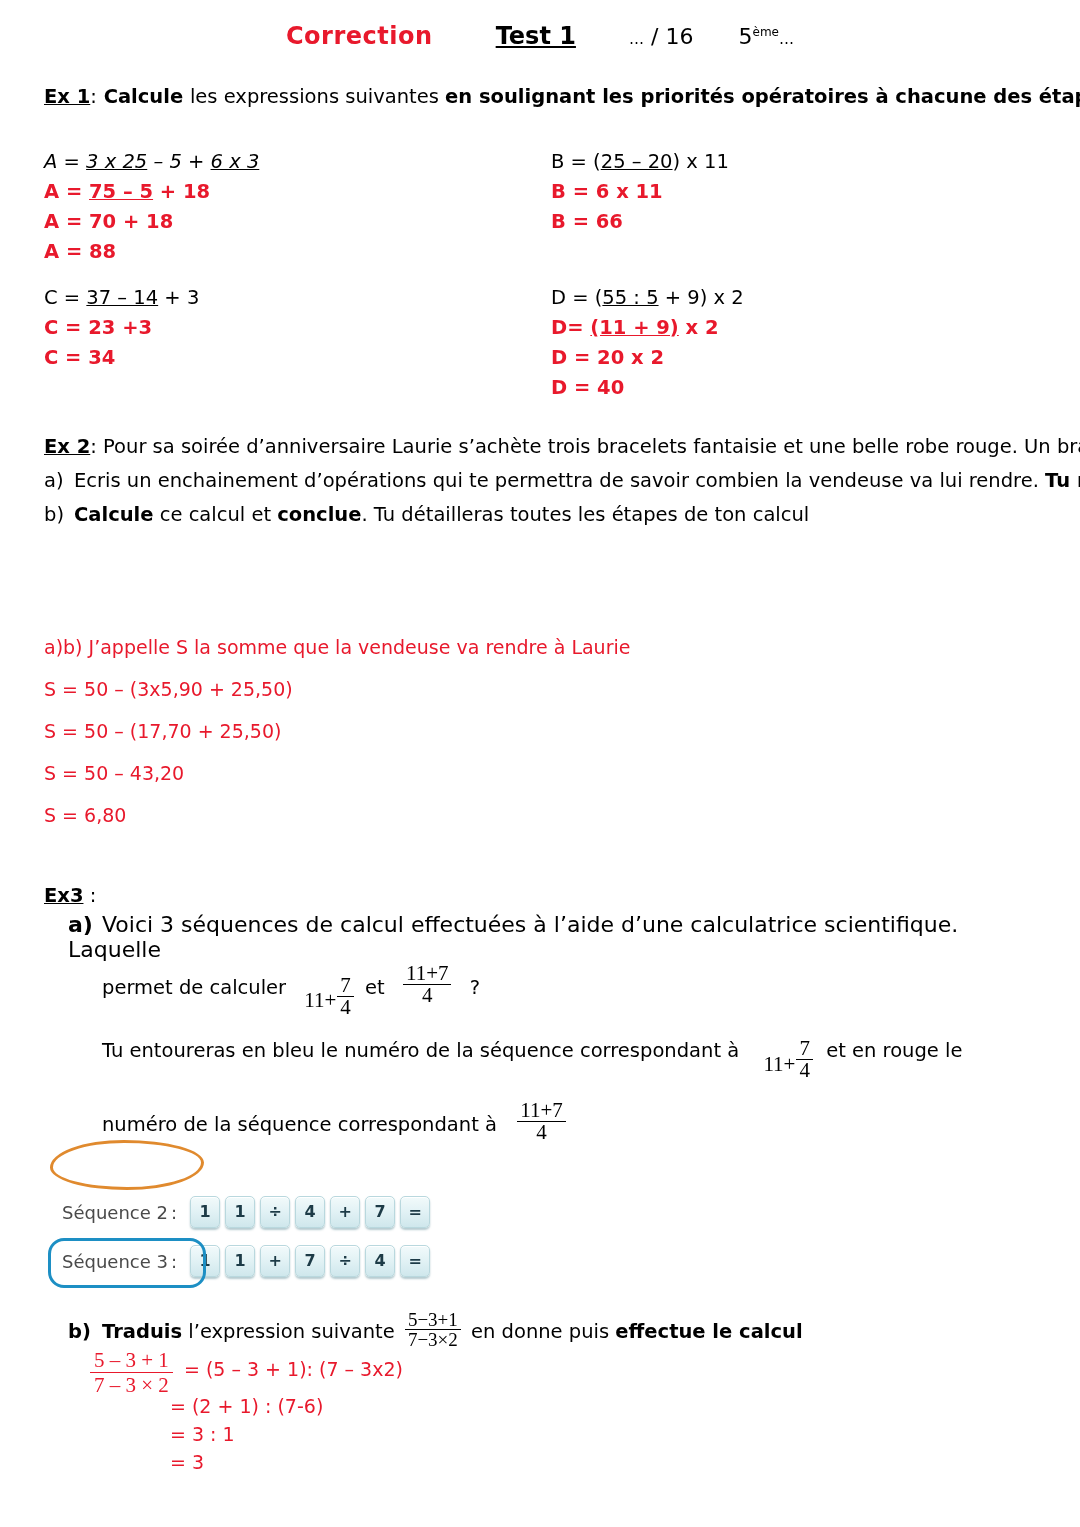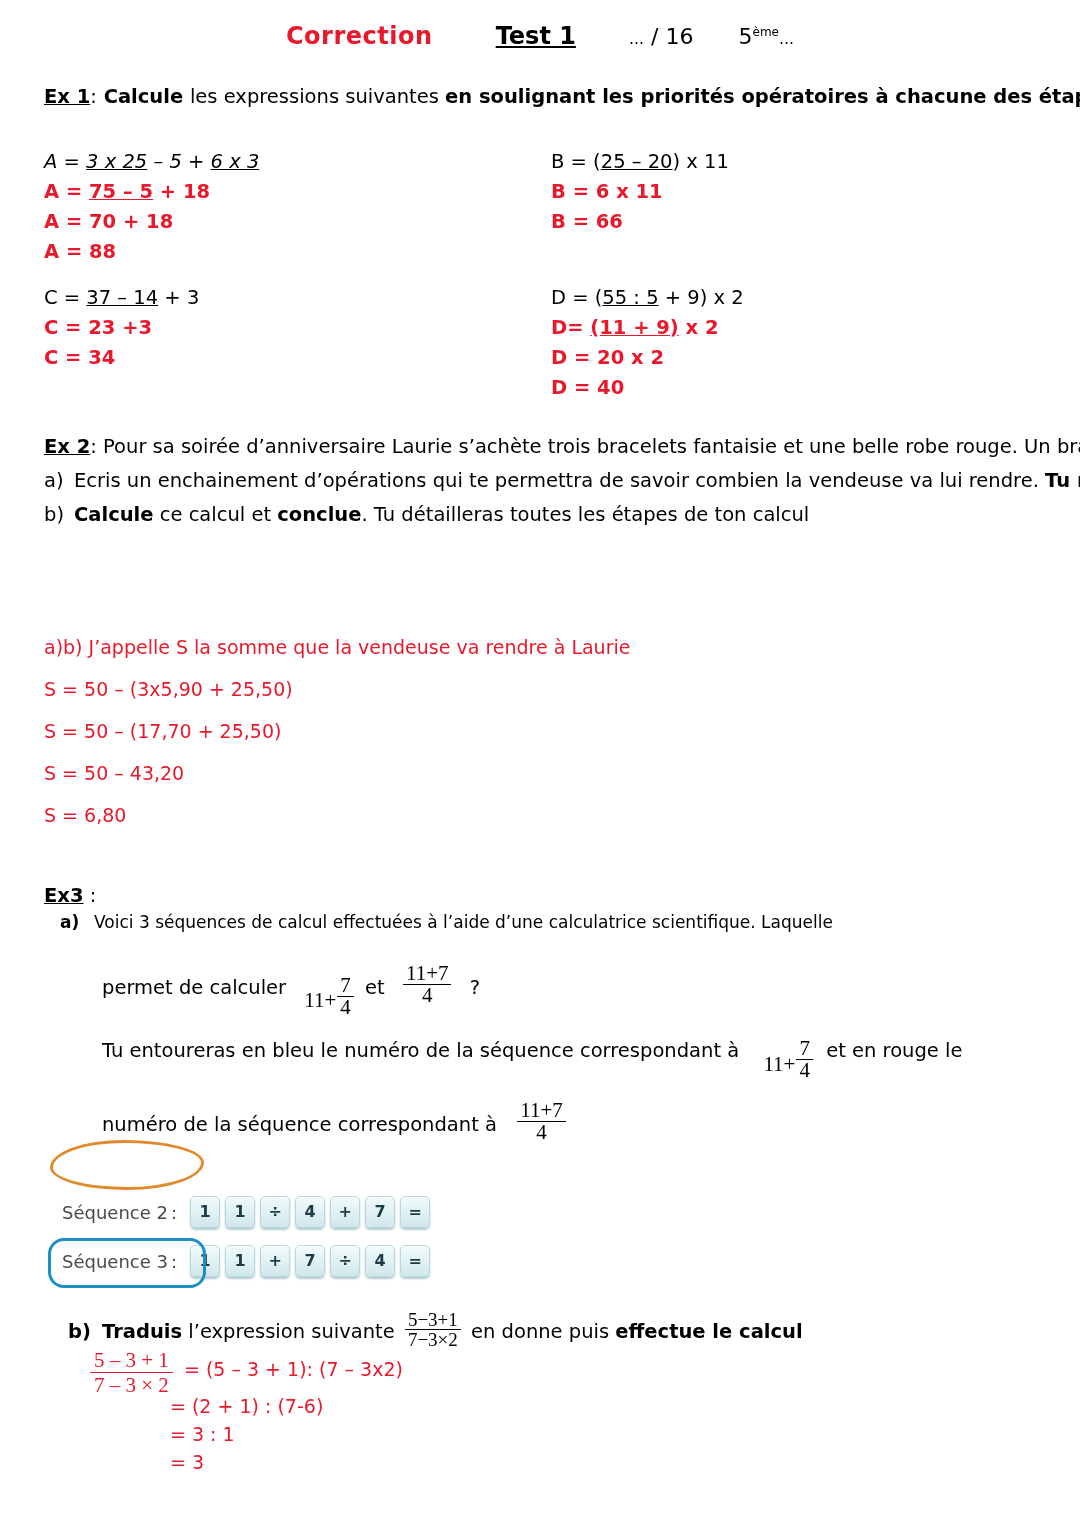--- a/index.html
+++ b/index.html
@@ -142,21 +142,21 @@
   <div class="abs ex2ans" style="top:626px;left:44px;">a)b) J’appelle S la somme que la vendeuse va rendre à Laurie</div>
   <div class="abs ex2ans" style="top:668px;left:44px;">S = 50 – (3x5,90 + 25,50)</div>
   <div class="abs ex2ans" style="top:710px;left:44px;">S = 50 – (17,70 + 25,50)</div>
   <div class="abs ex2ans" style="top:752px;left:44px;">S = 50 – 43,20</div>
   <div class="abs ex2ans" style="top:794px;left:44px;">S = 6,80</div>
 
   <div class="abs" style="top:884px;left:44px;font-size:19.5px;">
     <span style="font-weight:bold;text-decoration:underline;">Ex3</span><span> :</span>
   </div>
 
-  <div class="abs" style="top:912px;left:60px;font-size:17px;width:960px;white-space:normal;">
+  <div class="abs" style="top:912px;left:68px;font-size:22px;width:960px;white-space:normal;">
     <span class="bold" style="display:inline-block;width:34px;">a)</span><span>Voici 3 séquences de calcul effectuées à l’aide d’une calculatrice scientifique. Laquelle</span>
   </div>
 
   <div class="abs" style="top:963px;left:102px;font-size:19.5px;">
     <span>permet de calculer</span>
     <span class="mixed" style="margin-left:12px;">
       <span class="lead">11+</span><span class="frac" style="vertical-align:-0.42em;margin:0 1px;"><span class="num">7</span><span class="den">4</span></span>
     </span>
     <span style="margin-left:4px;">et</span>
     <span class="frac" style="margin-left:12px;vertical-align:-0.42em;">

